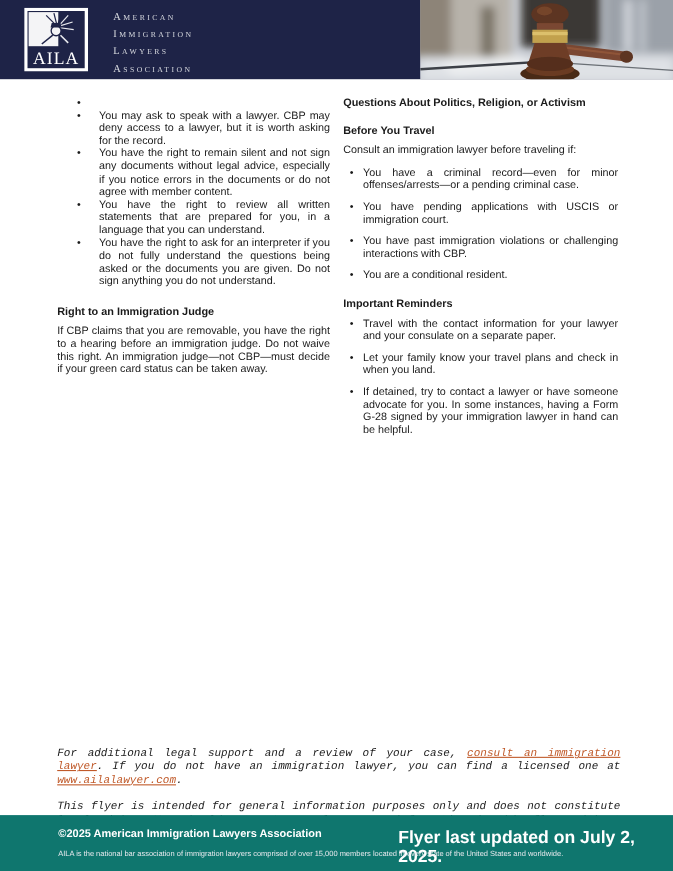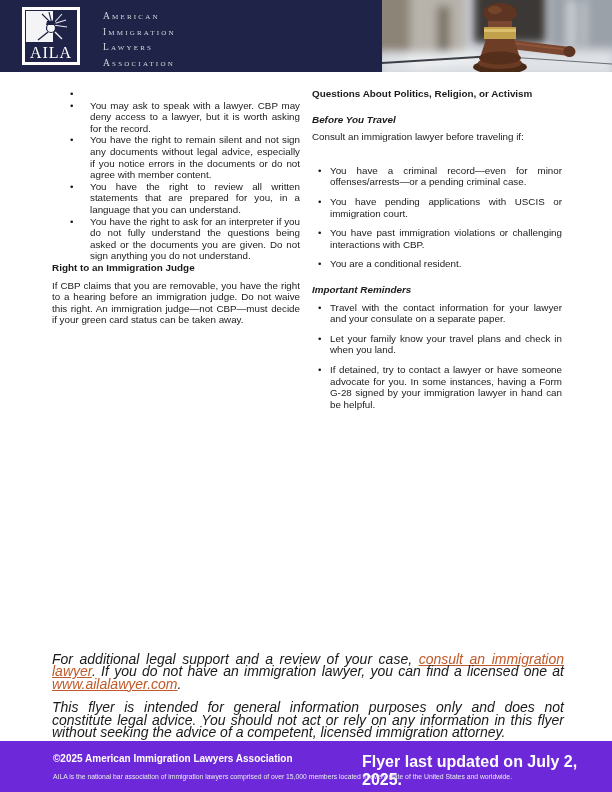--- a/index.html
+++ b/index.html
@@ -21,29 +21,29 @@
   .col-right{width:250px;margin-left:auto;}
   .body-text{font-size:9.8px;line-height:11.6px;text-align:justify;}
   .heading{font-size:9.9px;font-weight:bold;margin:0 0 6px 0;}
   .para{margin:0 0 12px 0;}
   .bullet-row{display:grid;}
   .col-left .bullet-row{grid-template-columns:38px 1fr;}
   .col-left .bullet-row .marker{padding-left:18px;}
   .col-right .bullet-row{grid-template-columns:18px 1fr;margin-bottom:8px;}
   .col-right .bullet-row .marker{padding-left:6px;}
   .marker{font-size:9.8px;}
-  .judge-heading{}
-  .section-gap{margin-top:14px;font-style:italic;}
-  
-  .footnote{position:absolute;left:52px;top:653px;width:512px;
-    font-style:italic;font-size:14px;line-height:12.4px;text-align:justify;}
+  .judge-heading{margin-top:16px;}
+  .section-gap{margin-top:14px;}
+  
+  .footnote{position:absolute;left:52px;top:680px;width:512px;
+    font-style:italic;font-size:10px;line-height:12.4px;text-align:justify;font-family:Liberation Mono, monospace;}
   .footnote p{margin:0 0 11px 0;}
   .link{color:#c05a2a;text-decoration:underline;cursor:pointer;}
   
-  .footer{position:absolute;left:0;top:741px;width:612px;height:51px;background:#6d28d9;color:#ffffff;}
+  .footer{position:absolute;left:0;top:741px;width:612px;height:51px;background:#0f766e;color:#ffffff;}
   .footer .copyright{position:absolute;left:53px;top:12px;font-size:10px;font-weight:bold;}
   .footer .updated{position:absolute;left:362px;top:12px;font-size:16px;font-weight:bold;}
   .footer .tagline{position:absolute;left:53px;top:32px;font-size:6.8px;color:#e8e9ee;}
 </style>
 </head>
 <body>
 
 <div class="page">
 
   <div class="header">
@@ -153,21 +153,21 @@
       </div>
 
       <div class="heading judge-heading">Right to an Immigration Judge</div>
       <p class="para">If CBP claims that you are removable, you have the right to a hearing before an immigration judge. Do not waive this right. An immigration judge—not CBP—must decide if your green card status can be taken away.</p>
     </div>
 
     <div class="col-right">
       <div class="heading">Questions About Politics, Religion, or Activism</div>
 
       <div class="heading section-gap">Before You Travel</div>
-      <p class="para" style="margin-bottom:22px">Consult an immigration lawyer before traveling if:</p>
+      <p class="para" style="margin-bottom:9px">Consult an immigration lawyer before traveling if:</p>
 
       <div>
         <div class="bullet-row">
           <span class="marker">•</span>
           <span>You have a criminal record—even for minor offenses/arrests—or a pending criminal case.</span>
         </div>
         <div class="bullet-row">
           <span class="marker">•</span>
           <span>You have pending applications with USCIS or immigration court.</span>
         </div>

